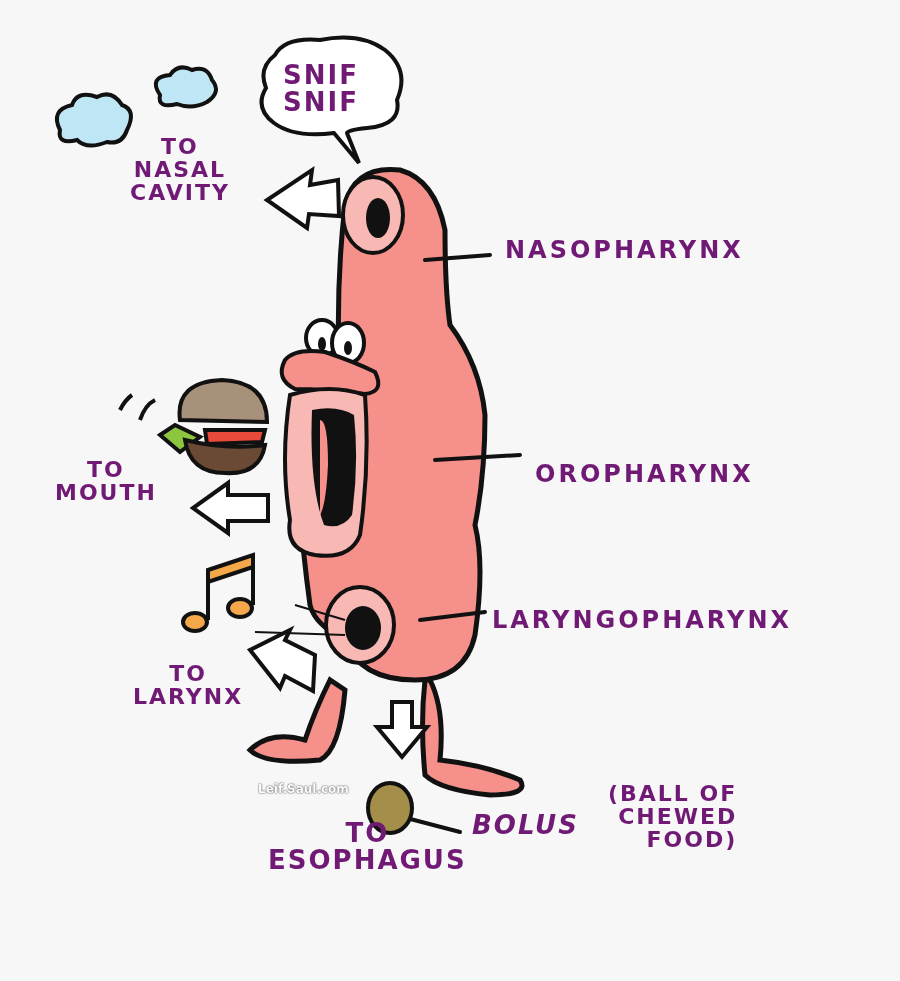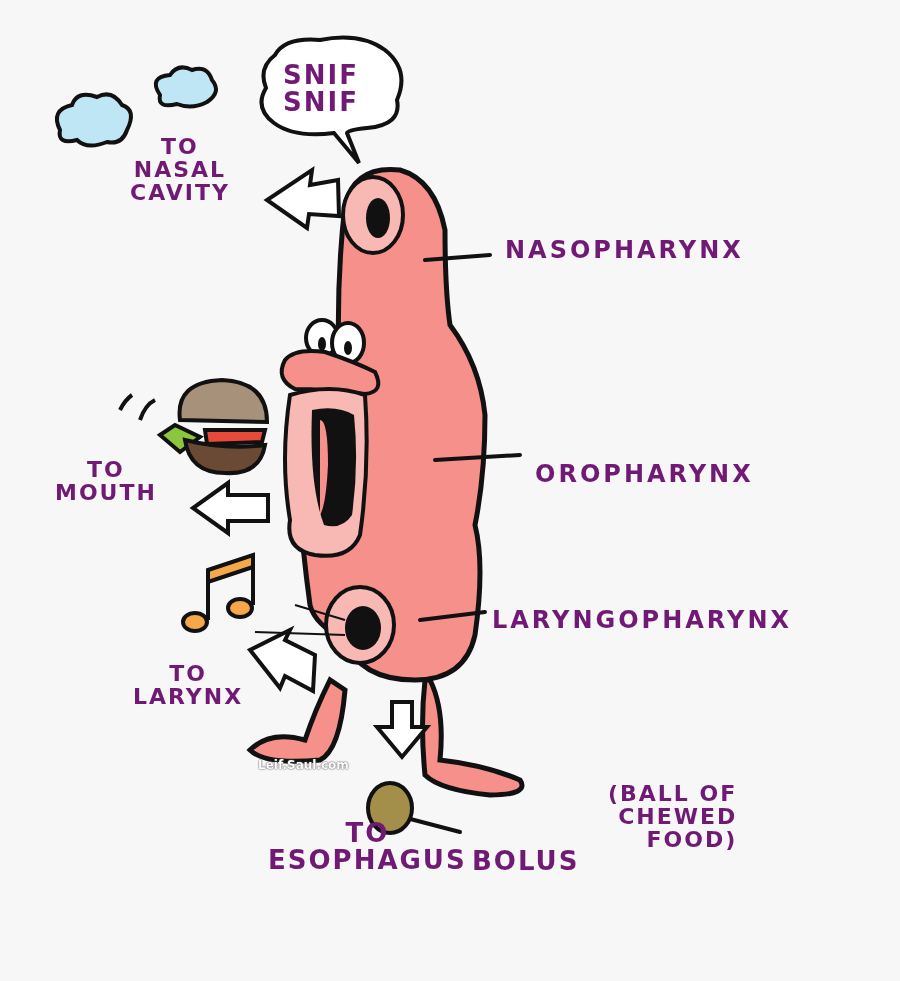--- a/index.html
+++ b/index.html
@@ -2,21 +2,21 @@
 <html><head>
 <meta charset="utf-8">
 <style>
   html, body { margin:0; padding:0; background:#f7f7f7; }
   body { width:900px; height:981px; position:relative; overflow:hidden; font-family:"DejaVu Sans", sans-serif; }
   .lbl { position:absolute; font-weight:bold; color:#701a75; letter-spacing:2px; line-height:1.05; text-transform:uppercase; white-space:pre; }
   .lbl.big { font-size:24px; letter-spacing:3px; }
   .lbl.mid { font-size:26px; }
   .lbl.sm { font-size:22px;text-align:right; }
   svg.art { position:absolute; left:0; top:0; }
-  .wm { position:absolute; font-size:12px; font-weight:bold; color:#fff; text-shadow:0 0 2px #666, 0 0 1px #333; }
+  .wm { position:absolute; font-size:12px; font-weight:bold; color:#fff; text-shadow:0 0 2px #666, 0 0 1px #333;margin-top:24px; }
 </style>
 </head>
 <body>
 
 <svg class="art" width="900" height="981" viewBox="0 0 900 981">
 
   <g stroke="#111" stroke-width="4" fill="#bfe6f5">
     <path d="M60,130 q-10,-20 12,-25 q5,-15 25,-8 q15,-8 25,8 q15,5 5,25 q-5,15 -20,12 q-20,8 -30,-2 q-20,5 -17,-10z"></path>
     <path d="M160,95 q-12,-18 10,-20 q8,-12 22,-5 q15,-5 20,10 q10,12 -5,22 q-15,8 -30,2 q-20,5 -17,-9z"></path>
   </g>
@@ -94,17 +94,17 @@
 CAVITY</div>
 <div class="lbl big" style="left:505px;top:238px;">NASOPHARYNX</div>
 <div class="lbl big" style="left:535px;top:462px;">OROPHARYNX</div>
 <div class="lbl big" style="left:492px;top:608px;text-align:center;">LARYNGOPHARYNX</div>
 <div class="lbl sm" style="left:55px;top:458px;text-align:center;">TO
 MOUTH</div>
 <div class="lbl sm" style="left:133px;top:662px;text-align:center;">TO
 LARYNX</div>
 <div class="lbl mid" style="left:268px;top:820px;text-align:center;">TO
 ESOPHAGUS</div>
-<div class="lbl mid" style="left:472px;top:848px;">BOLUS</div>
+<div class="lbl mid" style="left:472px;top:812px;font-style:italic;">BOLUS</div>
 <div class="lbl sm" style="left:608px;top:782px;">(BALL OF
 CHEWED
 FOOD)</div>
 <div class="wm" style="left:258px;top:758px;">Leif.Saul.com</div>
 
 </body></html>

